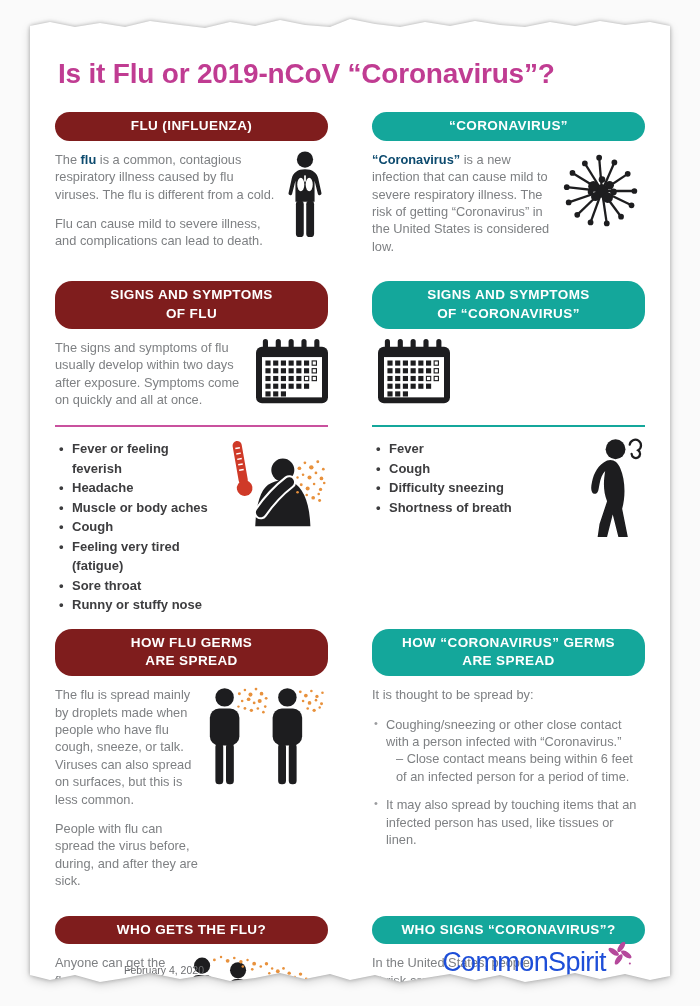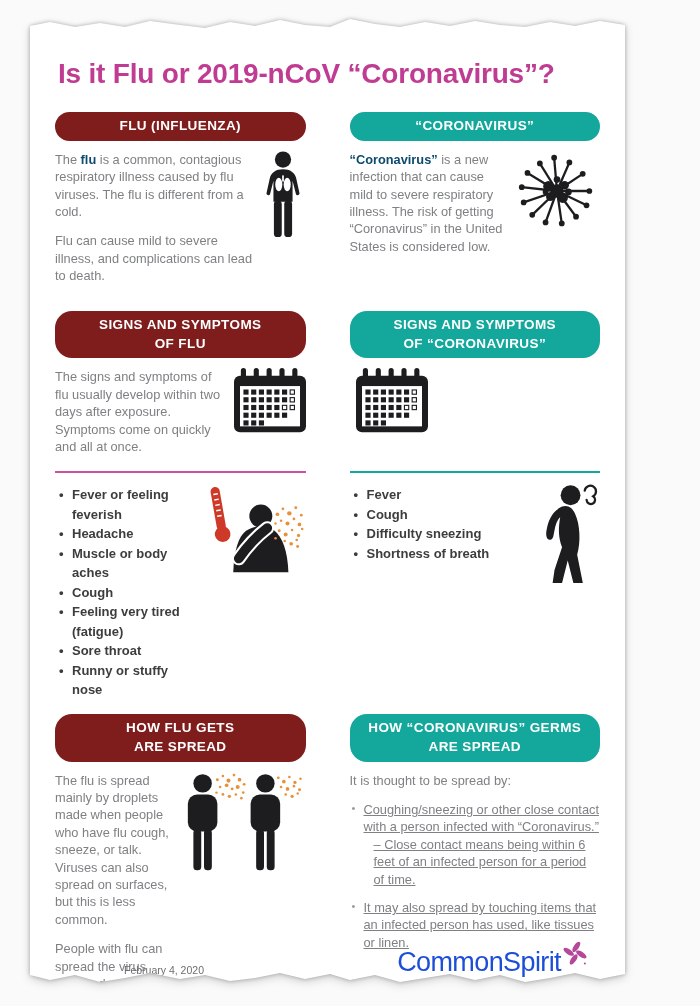--- a/index.html
+++ b/index.html
@@ -1,20 +1,20 @@
 <!DOCTYPE html>
 <html><head>
 <meta charset="utf-8">
 <style>
   * { margin:0; padding:0; box-sizing:border-box; }
   html,body { width:700px; height:1006px; overflow:hidden; background:#fafafa;
               font-family:"Liberation Sans","DejaVu Sans",sans-serif; }
   .paper-wrap { position:absolute; left:30px; top:12px; width:640px; height:980px;
     filter: drop-shadow(0 0 2px rgba(0,0,0,.28)) drop-shadow(0 3px 4px rgba(0,0,0,.16)); }
-  .paper { position:relative; width:595px; height:980px; background:#ffffff;
+  .paper { position:relative; width:640px; height:980px; background:#ffffff;
     clip-path: polygon(0px 14px,20px 10px,45px 15px,70px 11px,95px 15px,120px 9px,150px 13px,175px 16px,200px 10px,225px 14px,250px 8px,275px 13px,300px 15px,320px 7px,345px 12px,370px 15px,395px 10px,420px 14px,445px 9px,470px 13px,495px 15px,520px 10px,545px 14px,570px 9px,595px 13px,620px 10px,640px 14px,640px 964px,620px 968px,595px 962px,570px 967px,545px 961px,520px 966px,495px 970px,470px 963px,445px 968px,420px 962px,395px 966px,370px 970px,345px 963px,320px 968px,300px 962px,275px 967px,250px 961px,225px 966px,200px 969px,175px 963px,150px 967px,120px 961px,95px 966px,70px 970px,45px 963px,20px 968px,0px 963px); }
   .content { padding: 38px 25px 0 25px; }
   .title { color:#c03c92; font-size:28px; font-weight:700; letter-spacing:-0.2px; margin:8px 0 22px 3px; }
   .columns { display:grid; grid-template-columns:1fr 1fr; column-gap:44px; }
   .pill { border-radius:17px; color:#fff; font-weight:700; font-size:13.5px; letter-spacing:.4px;
           text-align:center; padding:5px 8px; line-height:1.4; margin:14px 0 10px; align-self:start; }
   .pill.first { margin-top:0; }
   .pill.flu { background:#7f1d1d; }
   .pill.cor { background:#14a79b; }
   .cell { font-size:12.8px; color:#7e8083; line-height:1.36; }
@@ -27,21 +27,21 @@
   .body2 { min-height:82px; }
   .lists { min-height:114px;gap:8px; }
   .body3 { min-height:140px; }
   .body4 { min-height:148px; }
   hr.div { border:none; border-top:2px solid; margin:4px 0 10px; }
   hr.div.flu { border-color:#c9519e; }
   hr.div.cor { border-color:#14a79b; }
   ul.sym { list-style:none; margin:2px 0 0 4px; }
   ul.sym li { color:#3d3d3f; font-weight:700; font-size:13px; line-height:1.5; padding-left:13px; position:relative; }
   ul.sym li::before { content:"•"; position:absolute; left:0; top:0; color:#3d3d3f; }
-  ul.gray { list-style:none; margin:2px 0 0 2px;text-decoration:underline; }
+  ul.gray { list-style:none; margin:2px 0 0 2px; }
   ul.gray li { padding-left:12px; position:relative; margin-bottom:11px; }
   ul.gray li::before { content:"•"; position:absolute; left:0; top:0; color:#9a9b9e; font-size:11px; }
   .sub { padding-left:10px; }
   .bottom-row { position:absolute; left:53px; right:38px; bottom:16px;
                 display:flex; justify-content:space-between; align-items:flex-end;margin-left:41px; }
   .date { font-size:10.5px; color:#6d6e71; }
   .logo { display:flex; align-items:flex-start; }
   .logo-text { font-size:27px; color:#1d4ed8; letter-spacing:-0.6px; line-height:1; }
   .logo-mark { margin:-8px 0 0 2px; }
   svg .blk { fill:#1d1d1f; }
@@ -280,21 +280,21 @@
             <g class="blk">
               <circle cx="47" cy="13" r="10.5"></circle>
               <path d="M38,25 C29,29 24,38 22,48 C20,56 22,61 26,60 C29,59 29,55 30,50 C31,44 33,39 36,36 C34,48 34,58 38,68 L30,92 L28,106 H38 L44,82 L50,106 H60 L54,76 C58,62 57,44 52,33 C49,26 44,23 38,25 Z"></path>
             </g>
             <path d="M62,8 a6,6 0 1,1 9,6 a4.5,4.5 0 1,1 -7,4" stroke="#1d1d1f" stroke-width="2.4" fill="none" stroke-linecap="round"></path>
           </svg>
         </div>
       </div>
 
       <div class="pill flu">
-        <span style="display:block">HOW FLU GETS</span>
+        <span style="display:block">HOW FLU GERMS</span>
         <span style="display:block">ARE SPREAD</span>
       </div>
       <div class="pill cor">
         <span style="display:block">HOW “CORONAVIRUS” GERMS</span>
         <span style="display:block">ARE SPREAD</span>
       </div>
 
       <div class="cell body3 row-flex">
         <div class="txt">
           <p>The flu is spread mainly by droplets made when people who have flu cough, sneeze, or talk. Viruses can also spread on surfaces, but this is less common.</p>

